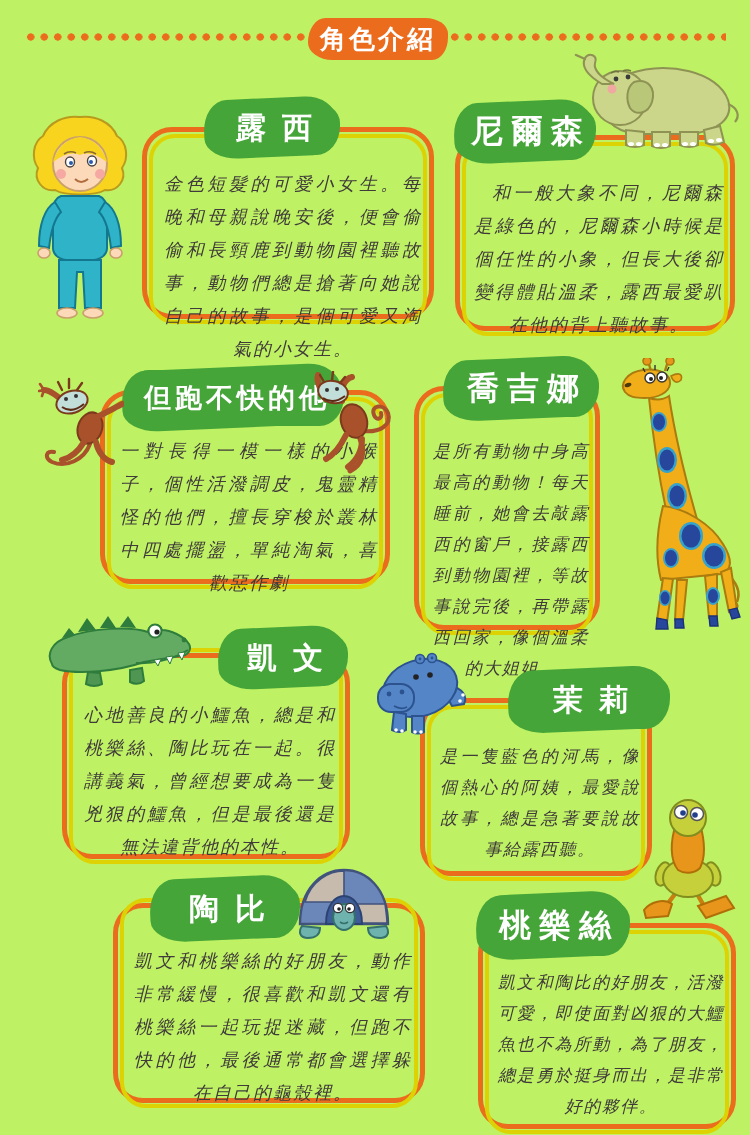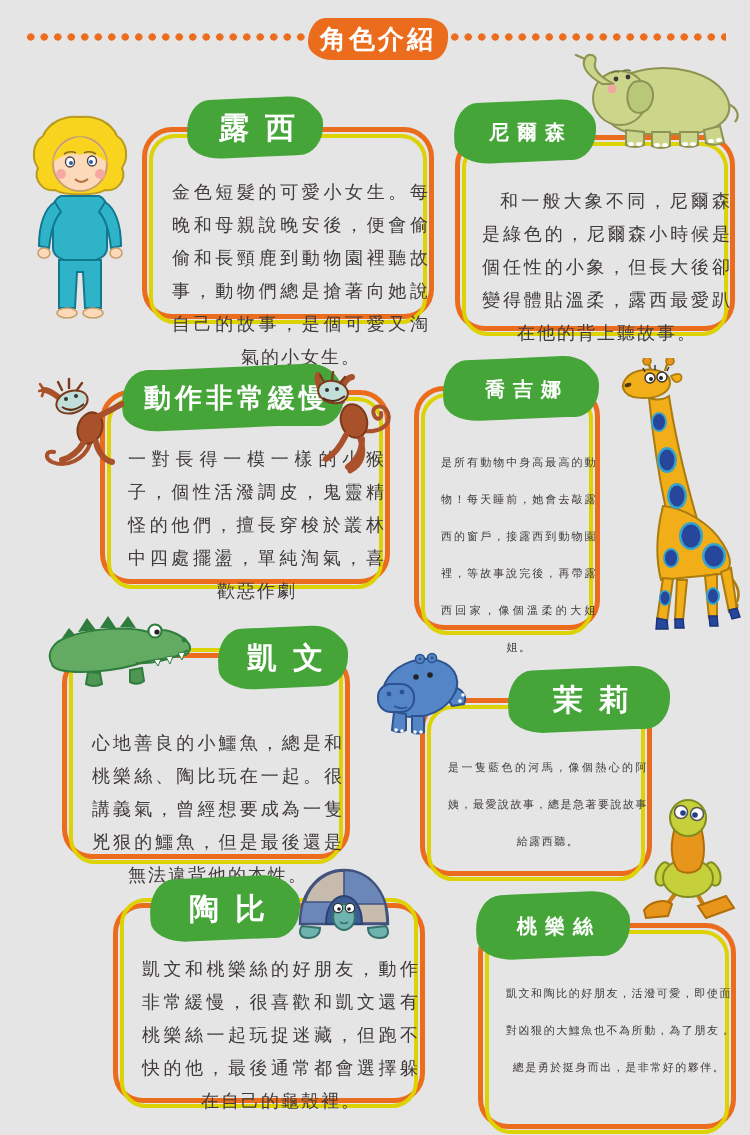--- a/index.html
+++ b/index.html
@@ -4,21 +4,21 @@
 <style>
   :root{
     --orange:#ec6c1d;
     --yellow:#ddd203;
     --green:#45a538;
     --ink:#403b3a;
   }
   html,body{margin:0;padding:0;background:#fff;}
   #page{
     position:relative;width:750px;height:1135px;margin:0 auto;
-    background:#e5e5e5;overflow:hidden;
+    background:#bef264;overflow:hidden;
     font-family:"DejaVu Sans","Liberation Sans",sans-serif;
   }
   
   .dots{
     position:absolute;top:32px;height:10px;
     background-image:radial-gradient(circle,var(--orange) 3.4px,rgba(0,0,0,0) 3.9px);
     background-size:13.5px 10px;background-repeat:repeat-x;background-position:0 50%;
   }
   .dots.left{left:24px;width:284px;}
   .dots.right{left:448px;width:278px;}
@@ -44,49 +44,49 @@
     display:flex;align-items:center;justify-content:center;
     border-radius:26px 34px 28px 36px/36px 26px 34px 28px;
   }
   .card-label::before{
     content:"";position:absolute;inset:-3px 3px -2px -4px;background:var(--green);
     border-radius:34px 46px 36px 50px/46px 36px 50px 30px;
     transform:rotate(-2.5deg);z-index:-1;
   }
   .card-label span{position:relative;z-index:1;white-space:nowrap;}
   .name-2 span{font-size:30px;letter-spacing:16px;margin-right:-16px;}
-  .name-3 span{font-size:20px;letter-spacing:8px;margin-right:-8px;}
+  .name-3 span{font-size:32px;letter-spacing:8px;margin-right:-8px;}
   .name-5 span{font-size:27px;letter-spacing:4px;margin-right:-4px;}
   
   .desc{
     position:absolute;z-index:3;color:var(--ink);
     font-size:18px;line-height:33px;letter-spacing:2px;
-    text-align:justify;text-align-last:center;margin:12px;
-  }
-  .desc.small{font-size:11px;line-height:37px;letter-spacing:1.5px;}
+    text-align:justify;text-align-last:center;margin:4px;font-style:italic;
+  }
+  .desc.small{font-size:17px;line-height:31px;letter-spacing:1.5px;}
   
   #card1 .box{left:142px;top:127px;width:282px;height:182px;}
-  #card1 .card-label{left:191px;top:101px;width:132px;height:54px;}
+  #card1 .card-label{left:208px;top:101px;width:132px;height:54px;}
   #card1 .desc{left:160px;top:163px;width:258px;}
 
   #card2 .box{left:455px;top:135px;width:270px;height:186px;}
   #card2 .card-label{left:458px;top:104px;width:138px;height:56px;}
   #card2 .desc{left:470px;top:172px;width:250px;text-indent:1em;}
 
   #card3 .box{left:100px;top:390px;width:280px;height:184px;}
   #card3 .card-label{left:126px;top:370px;width:218px;height:56px;}
   #card3 .desc{left:116px;top:430px;width:258px;}
 
   #card4 .box{left:414px;top:386px;width:176px;height:234px;}
   #card4 .card-label{left:447px;top:361px;width:152px;height:56px;}
   #card4 .desc{left:429px;top:432px;width:156px;}
 
   #card5 .box{left:62px;top:653px;width:278px;height:196px;}
   #card5 .card-label{left:222px;top:630px;width:126px;height:56px;}
-  #card5 .desc{left:80px;top:714px;width:252px;}
+  #card5 .desc{left:80px;top:694px;width:252px;}
 
   #card6 .box{left:420px;top:698px;width:222px;height:168px;}
   #card6 .card-label{left:512px;top:671px;width:158px;height:58px;}
   #card6 .desc{left:436px;top:737px;width:200px;}
 
   #card7 .box{left:113px;top:903px;width:302px;height:190px;}
   #card7 .card-label{left:154px;top:880px;width:146px;height:58px;}
   #card7 .desc{left:130px;top:940px;width:278px;}
 
   #card8 .box{left:478px;top:923px;width:248px;height:196px;}
@@ -170,21 +170,21 @@
         <ellipse cx="125" cy="92" rx="3" ry="2" fill="#fff"></ellipse>
       <ellipse cx="143" cy="89" rx="3" ry="2" fill="#fff"></ellipse>
         <ellipse cx="151" cy="88" rx="3" ry="2" fill="#fff"></ellipse>
       <path d="M160,52 C170,56 172,64 167,70" fill="none" stroke="#8e9353" stroke-width="2.2"></path>
     </svg>
   </div>
 
   <div id="card3">
     <div class="box"></div>
     <div class="card-label name-5">
-      <span>動作非常緩慢</span>
+      <span>但跑不快的他</span>
     </div>
     <p class="desc">一對長得一模一樣的小猴子，個性活潑調皮，鬼靈精怪的他們，擅長穿梭於叢林中四處擺盪，單純淘氣，喜歡惡作劇</p>
     <svg class="illus monkey-l" width="86" height="92" viewBox="0 0 86 92">
       <path d="M30,30 C22,22 12,14 6,14" fill="none" stroke="#a9512b" stroke-width="6" stroke-linecap="round"></path>
       <path d="M6,14 L2,8 M6,14 L1,15 M6,14 L4,20" stroke="#a9512b" stroke-width="2.6" stroke-linecap="round"></path>
       <path d="M52,68 C46,84 28,92 14,86 C6,82 8,74 16,76" fill="none" stroke="#a9512b" stroke-width="4" stroke-linecap="round"></path>
       <ellipse cx="52" cy="52" rx="12" ry="16" transform="rotate(20 52 52)" fill="#a9512b" stroke="#7c3a1c" stroke-width="2"></ellipse>
       <path d="M56,42 C66,38 76,32 84,28" fill="none" stroke="#a9512b" stroke-width="6" stroke-linecap="round"></path>
       <path d="M46,66 C40,76 32,82 24,84 M58,66 C60,76 66,84 74,86" fill="none" stroke="#a9512b" stroke-width="6" stroke-linecap="round"></path>
       <ellipse cx="34" cy="26" rx="16" ry="11" transform="rotate(-18 34 26)" fill="#c2ded8" stroke="#7c3a1c" stroke-width="2"></ellipse>

